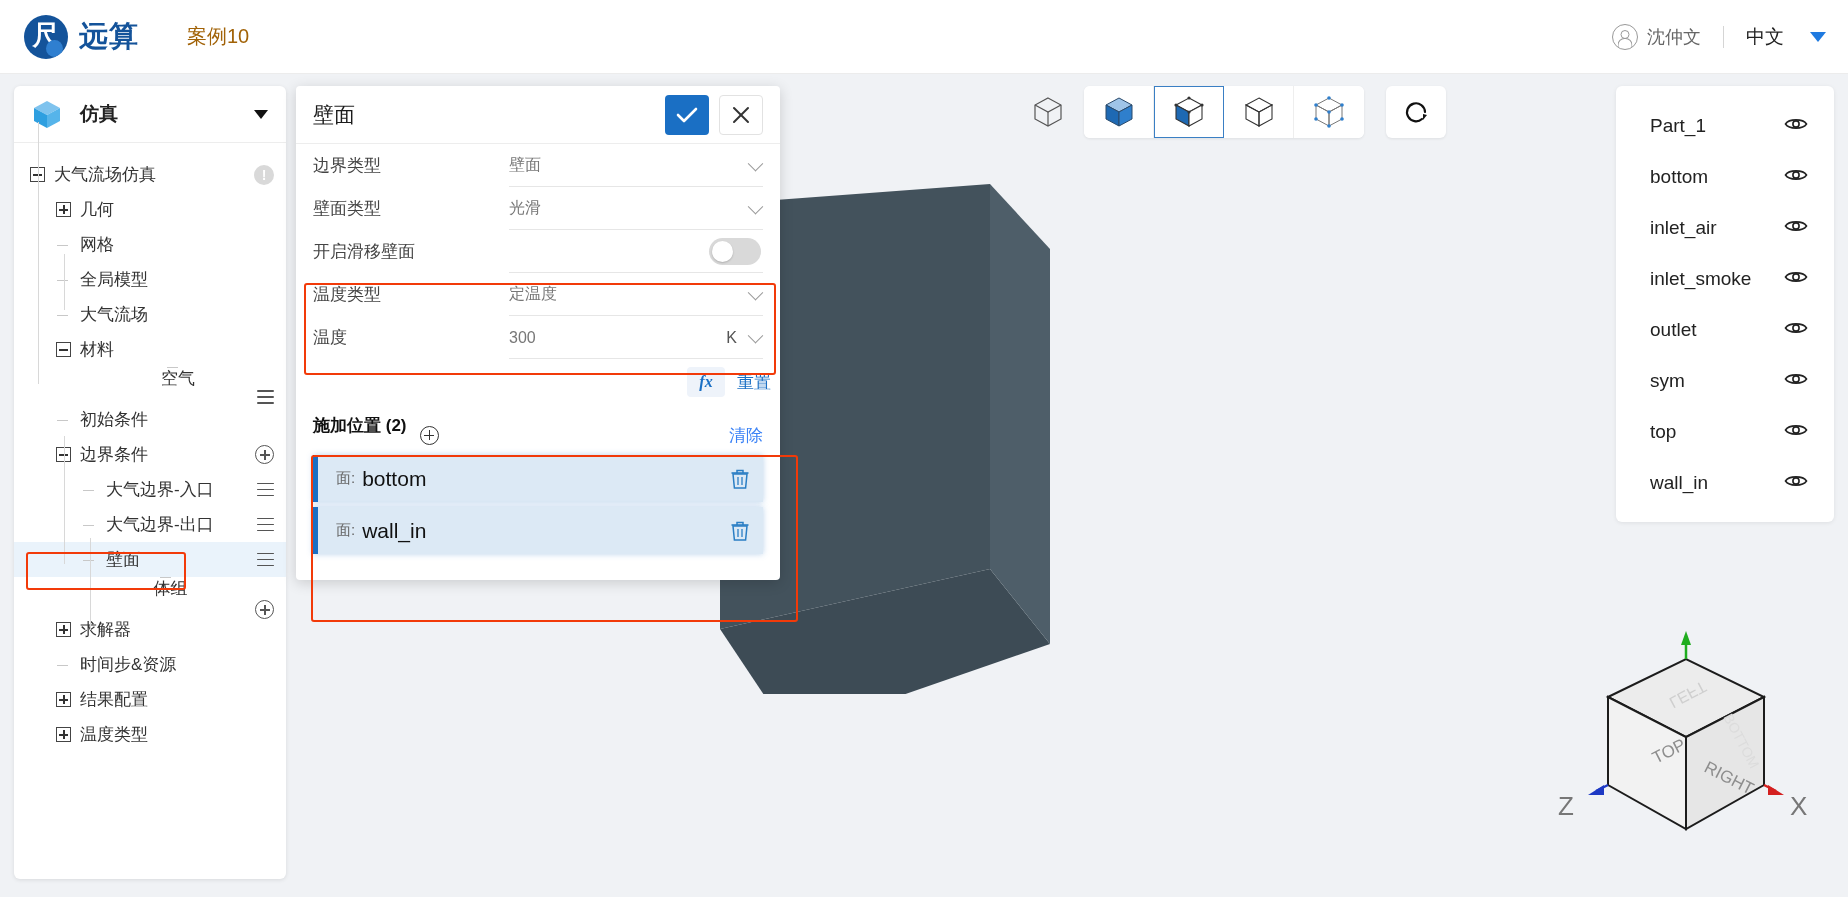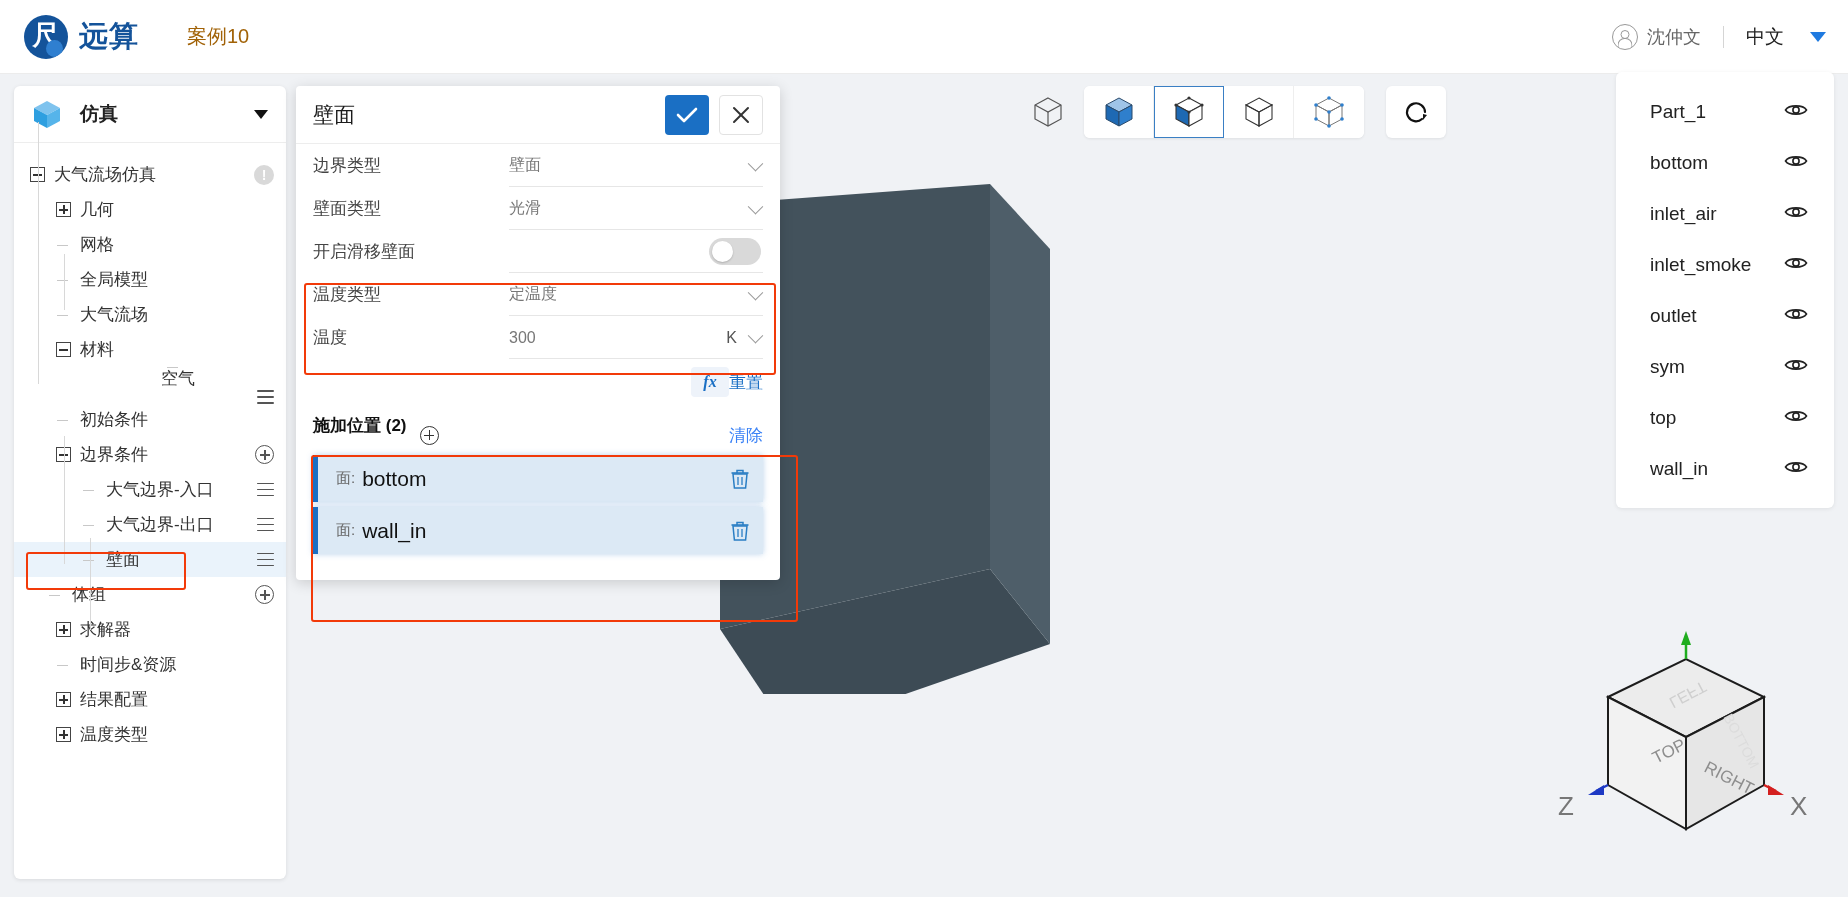--- a/index.html
+++ b/index.html
@@ -184,22 +184,22 @@
   .unit { font-size:16px; color:#555; }
   .toggle {
     position:absolute; right:2px; width:52px; height:27px; border-radius:14px;
     background:#d9d9d9;
   }
   .toggle .knob {
     position:absolute; left:3px; top:3px; width:21px; height:21px;
     border-radius:50%; background:#fff; box-shadow:0 1px 2px rgba(0,0,0,.2);
   }
   .fx-row {
-    display:flex; align-items:center; justify-content:flex-end; 
-    height:46px; padding:0 17px;
+    display:flex; align-items:center; justify-content:flex-end; gap:12px;
+    height:46px; padding:0 9px;
   }
   .fx-btn {
     width:38px; height:30px; border-radius:4px; background:#eef3fa;
     display:flex; align-items:center; justify-content:center;
     color:#1a6fc4; font-style:italic; font-size:16px;
     font-family:"Liberation Serif", serif; font-weight:bold;
   }
   .reset-btn { color:#1a6fc4; font-size:17px; }
   .loc-head {
     display:flex; align-items:center; padding:0 17px; height:32px; margin-top:14px;
@@ -251,21 +251,21 @@
   .tool-btn.active { border:1.6px solid #3a7fc4; }
   .tool-refresh {
     margin-left:12px; width:60px; height:52px; background:#fff; border-radius:6px;
     display:flex; align-items:center; justify-content:center;
     box-shadow:0 1px 3px rgba(0,0,0,.08);
   }
   .model-box { position:absolute; left:340px; top:100px; }
 
   
   .parts {
-    position:absolute; right:14px; top:72px; width:218px;
+    position:absolute; right:14px; top:86px; width:218px;
     background:#fff; border-radius:6px; box-shadow:0 1px 4px rgba(0,0,0,.08);
     padding:14px 0 14px 0;
   }
   .part-row {
     height:51px; display:flex; align-items:center; padding:0 26px 0 34px;
     font-size:19px; color:#222;
   }
   .eye { margin-left:auto; }
 
   
@@ -459,21 +459,21 @@
         </div>
         <div class="tnode selected" style="padding-left: 68px;">
           <span class="stub"></span>
           <span class="lbl">壁面</span>
           <span class="hamb">
             <i></i>
             <i></i>
             <i></i>
           </span>
         </div>
-        <div class="tnode" style="padding-left: 34px;">
+        <div class="tnode" style="padding-left: 53px; flex-direction: column;">
           <span class="stub"></span>
           <span class="lbl">体组</span>
           <span class="plus-circ"></span>
         </div>
         <div class="tnode" style="padding-left: 42px;">
           <span class="tog plus"></span>
           <span class="lbl">求解器</span>
         </div>
         <div class="tnode" style="padding-left: 42px;">
           <span class="stub"></span>

